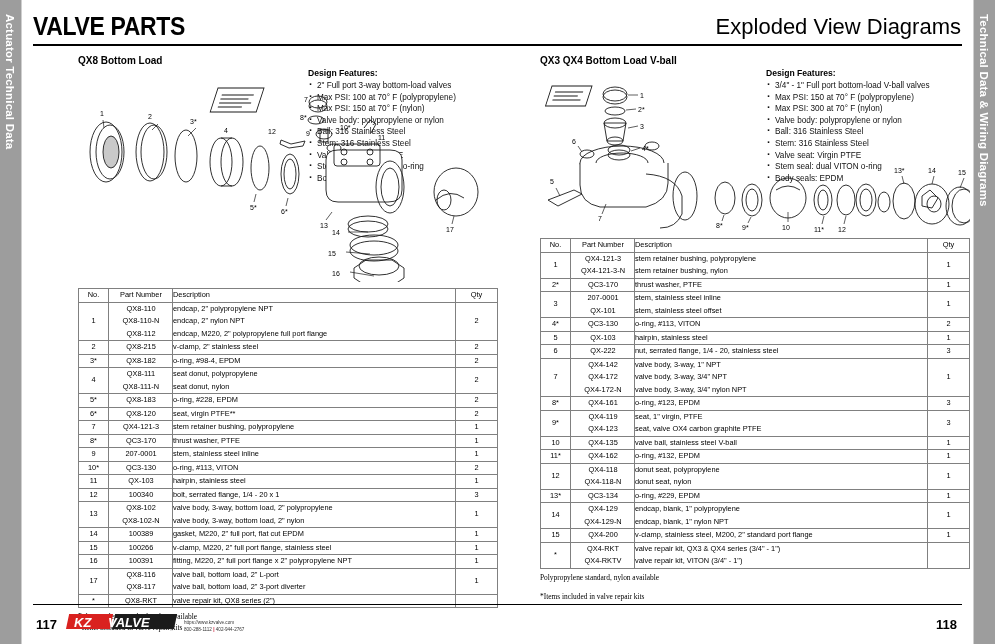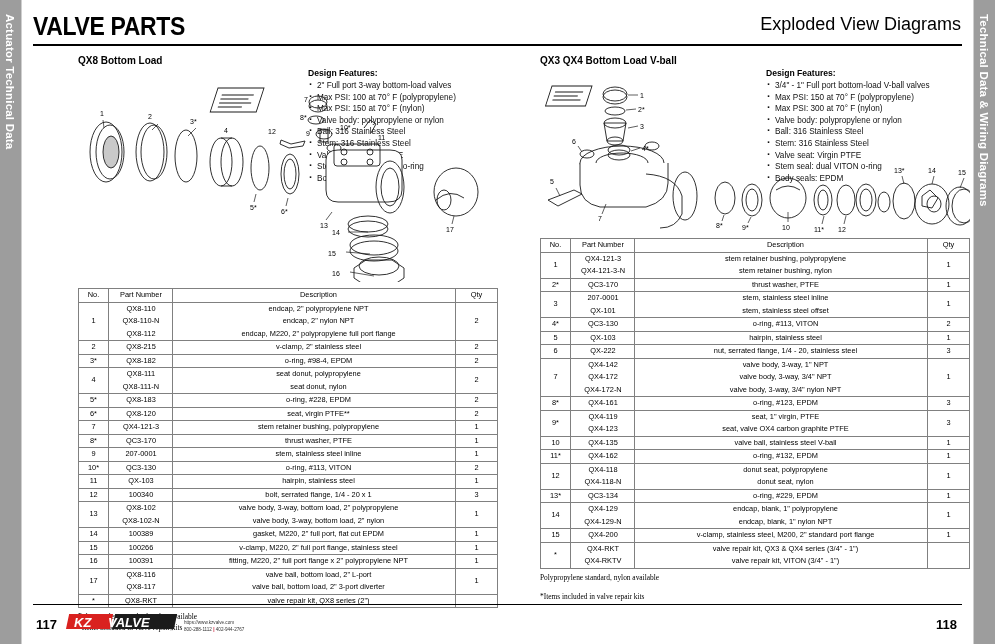--- a/index.html
+++ b/index.html
@@ -63,21 +63,21 @@
     font-weight: bold;
     letter-spacing: -0.4px;
     font-family: "Liberation Sans", sans-serif;
     color: #000;
     transform: scaleX(0.92);
     transform-origin: left center;
   }
   .title-right {
     position: absolute;
     right: 34px; top: 14px;
-    font-size: 18px;
+    font-size: 22px;
     font-weight: normal;
     font-family: "Liberation Sans", sans-serif;
     color: #000;
   }
 
   
   .col {
     position: absolute;
     top: 55px;
   }
@@ -145,21 +145,21 @@
     line-height: 10.5px;
     height: 11.5px;
   }
   table.parts th {
     text-align: center;
     font-weight: normal;
     height: 12px;
   }
   table.parts .c-no   { width: 30px;  text-align: center; }
   table.parts .c-pn   { width: 64px;  text-align: center;  padding-left: 4px; }
-  table.parts .c-desc { text-align: center; padding-left: 12px; }
+  table.parts .c-desc { text-align: left; padding-left: 0; }
   table.parts .c-qty  { width: 42px;  text-align: center; }
   table.parts td.nb-top    { border-top: none; }
   table.parts td.nb-bottom { border-bottom: none; }
 
   .tbl-wrap.left  { position: absolute; left: 78px;  top: 288px; width: 420px; }
   .tbl-wrap.right { position: absolute; left: 540px; top: 238px; width: 430px; }
 
   .footnotes {
     font-size: 7.4px;
     line-height: 10.5px;

